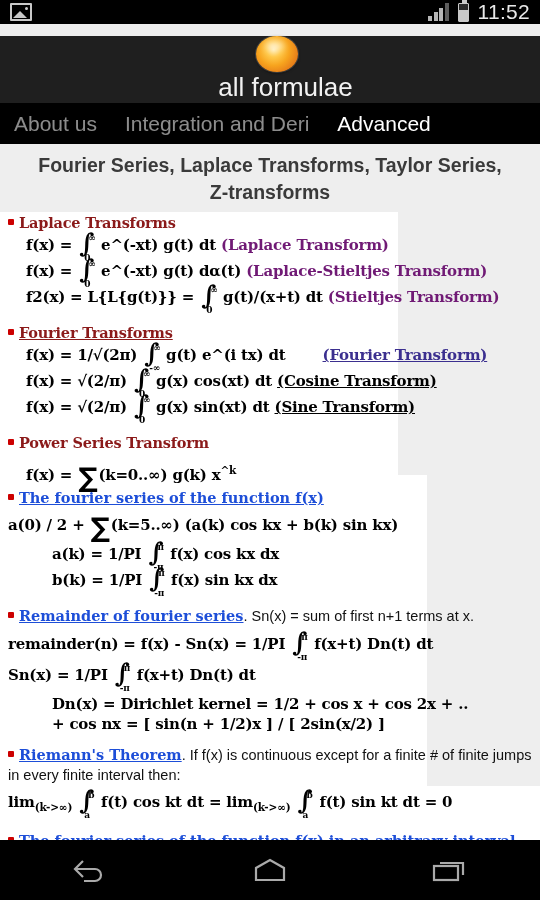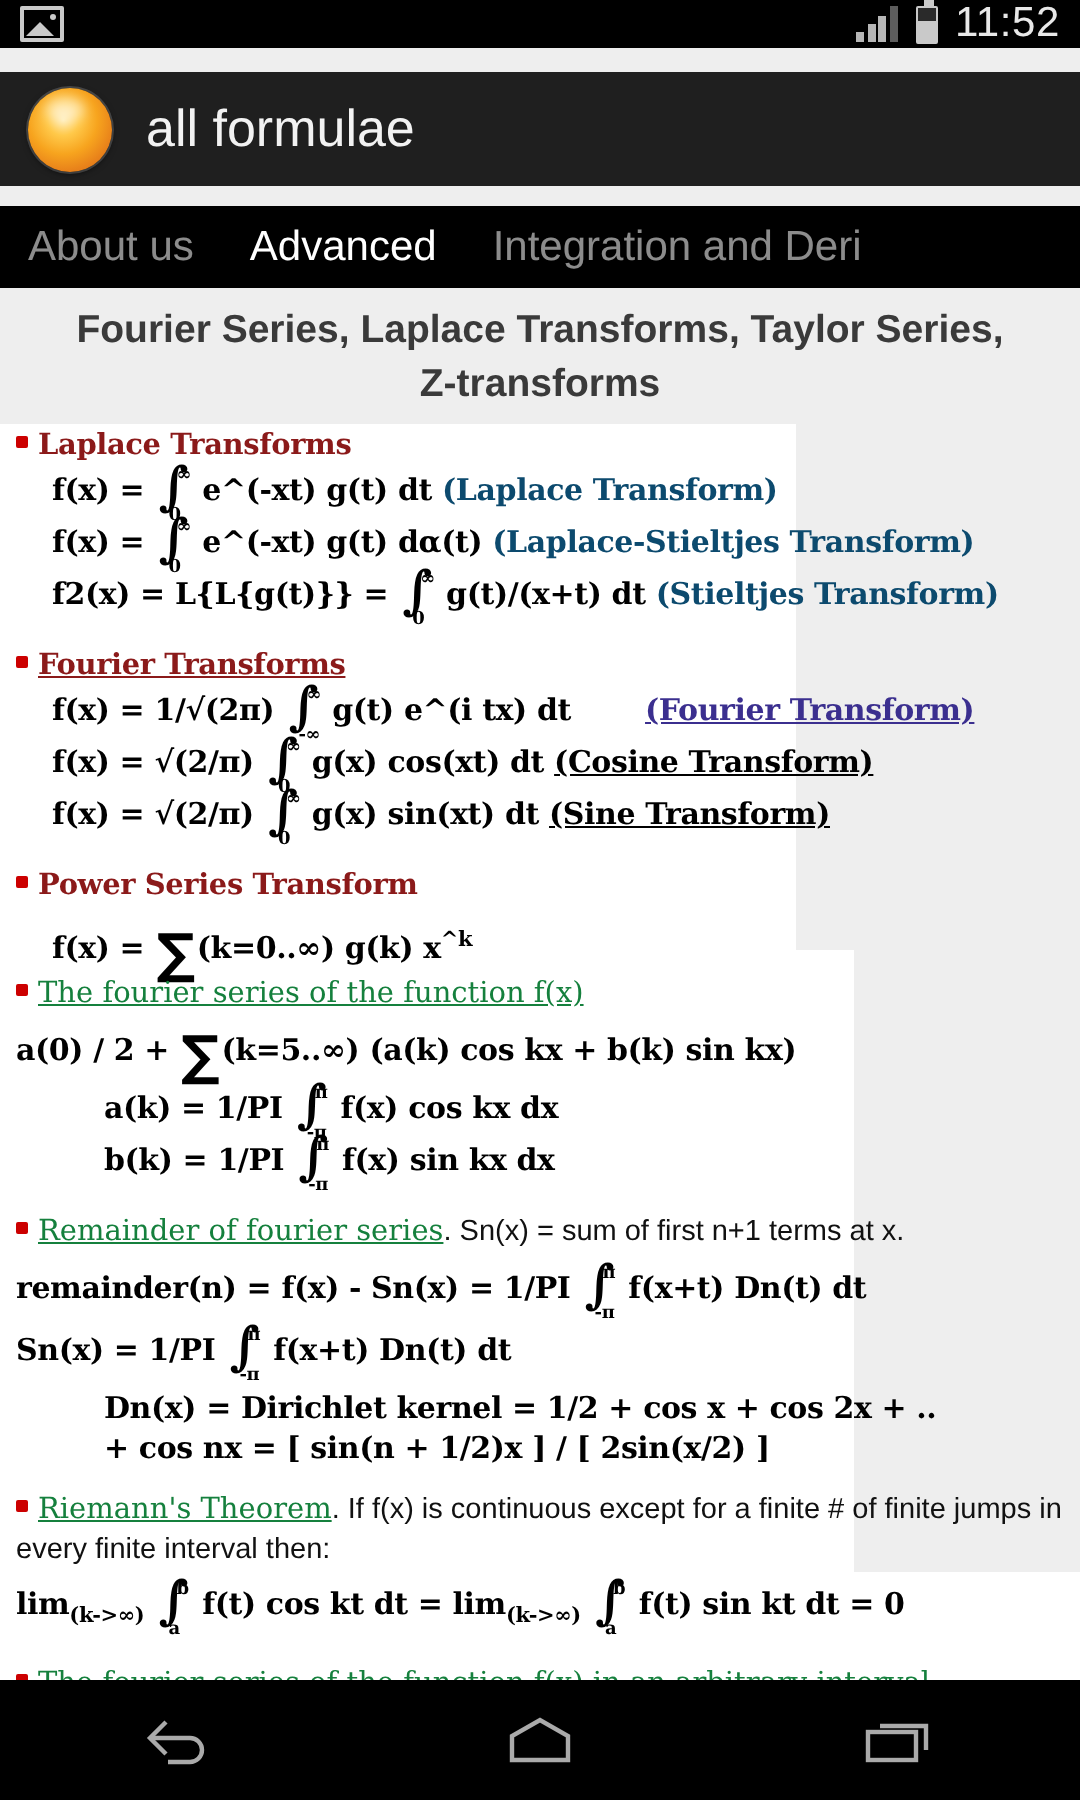--- a/index.html
+++ b/index.html
@@ -44,22 +44,22 @@
     position: relative; background: linear-gradient(to top, #c9c9c9 0 62%, #2a2a2a 62% 100%);
   }
   .battery::before {
     content: ""; position: absolute; top: -4px; left: 3px;
     width: 5px; height: 3px; background: #c9c9c9;
   }
   .clock { color: #e8e8e8; font-size: 21px; letter-spacing: 0.3px; }
 
   
   .actionbar {
-    position: absolute; top: 36px; left: 0; width: 540px; height: 57px;
-    background: #1f1f1f; display: flex; align-items: center; padding-left: 14px;
+    position: absolute; top: 36px; left: 0; width: 540px; height: 67px;
+    background: #1f1f1f; display: flex; align-items: center; padding-left: 14px; flex-direction: column;
   }
   .app-icon {
     width: 42px; height: 42px; border-radius: 50%;
     background:
       radial-gradient(circle at 42% 38%, #ffe9a8 0%, #ffc94a 22%, #f7a41e 48%, #e8811a 72%, #c96a16 100%);
     box-shadow: 0 0 0 1px rgba(255,255,255,0.18), 0 1px 3px rgba(0,0,0,0.6);
     position: relative; overflow: hidden;
   }
   .app-icon::after {
     content: ""; position: absolute; left: 22%; top: 14%;
@@ -102,30 +102,30 @@
   .bullet {
     display: inline-block; width: 6px; height: 6px; background: #cc0000;
     border-radius: 1px; vertical-align: 3px; margin-right: 5px;
   }
   .hdr {
     font-family: "DejaVu Serif", serif;
     font-weight: bold; font-size: 14.5px; color: #8b1a1a;
     letter-spacing: -0.2px;
   }
   .hdr.u { text-decoration: underline; }
-  .hdr-blk { font-weight: normal; font-size: 14.5px; color: #15803d;
+  .hdr-blk { font-weight: bold; font-size: 14.5px; color: #1d4ed8;
              font-family: "DejaVu Serif", serif; text-decoration: underline; }
   .eq {
     font-family: "DejaVu Serif", serif;
     font-weight: bold; font-size: 15px; color: #000;
     letter-spacing: -0.2px; white-space: nowrap;
   }
   .eq.ind  { padding-left: 18px; }
   .eq.ind2 { padding-left: 44px; }
-  .eq .note { color: #0c4a6e; text-align: center; }
+  .eq .note { color: #701a75; text-align: center; }
   .eq .lnk  { color: #3b2f8f; text-decoration: underline; margin-left: 32px; }
   .eq .lnk2 { color: #000; text-decoration: underline; }
   .plain {
     font-family: "Liberation Sans", sans-serif; font-size: 14.5px; color: #111;
     font-weight: 400;
   }
   .intg { position: relative; display: inline-block; vertical-align: -2px; margin: 0 2px; }
   .intg .s { font-size: 26px; line-height: 0; font-family: "DejaVu Serif", serif; }
   .intg .hi { position: absolute; top: -9px; left: 9px; font-size: 9px; }
   .intg .lo { position: absolute; bottom: -11px; left: 5px; font-size: 9px; }
@@ -167,22 +167,22 @@
     </div>
   </div>
 
   <div class="actionbar">
     <span class="app-icon"></span>
     <span class="app-title">all formulae</span>
   </div>
 
   <div class="tabbar">
     <span class="tab">About us</span>
+    <span class="tab">Integration and Deri</span>
     <span class="tab active">Advanced</span>
-    <span class="tab">Integration and Deri</span>
   </div>
 
   <div class="page-title">Fourier Series, Laplace Transforms, Taylor Series, Z-transforms</div>
 
   <div class="sheet" id="sheet-a"></div>
   <div class="sheet" id="sheet-b"></div>
   <div class="sheet" id="sheet-c"></div>
 
   <div class="content">
 

